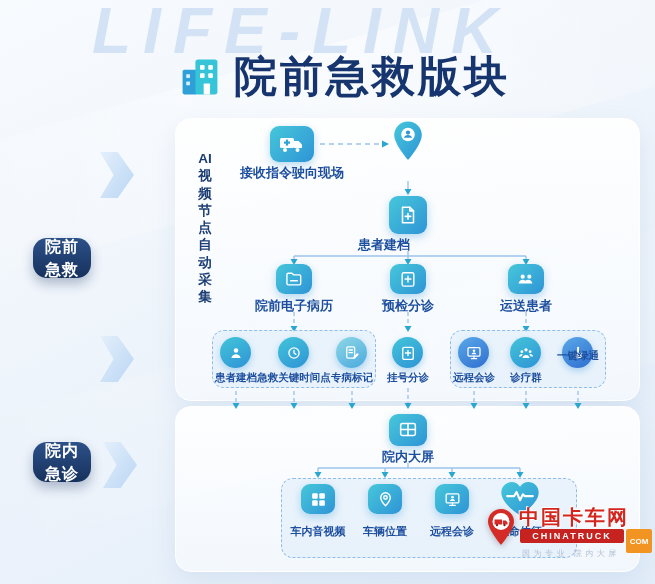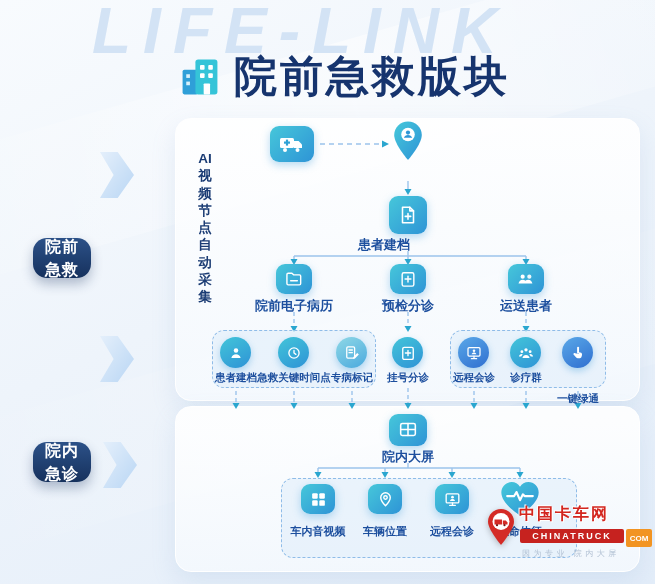--- a/index.html
+++ b/index.html
@@ -41,26 +41,26 @@
   .lbl { position:absolute; transform:translateX(-50%); font-weight:bold; color:#1d4f9e;
          white-space:nowrap; z-index:2; font-size:13px; }
   .lbl.sm { font-size:10.5px; }
   .lbl.md { font-size:11px; }
   .dashbox { position:absolute; border:1.5px dashed #8fbce8; background:rgba(223,237,250,.55);
              border-radius:12px; z-index:1; }
   .connectors { position:absolute; inset:0; z-index:1; pointer-events:none; }
   .abs { position:absolute; z-index:2; }
   .watermark { position:absolute; left:486px; top:502px; width:168px; height:64px; z-index:10; }
   .wm-pin { position:absolute; left:0; top:6px; filter:drop-shadow(0 2px 3px rgba(0,0,0,.25)); }
-  .wm-cn { position:absolute; left:33px; top:2px; font-size:16px; font-weight:bold; color:#d3261f;
+  .wm-cn { position:absolute; left:33px; top:2px; font-size:20px; font-weight:bold; color:#d3261f;
            letter-spacing:2px; text-shadow:1px 1px 0 #fff,-1px -1px 0 #fff; white-space:nowrap; }
   .wm-band { position:absolute; left:34px; top:27px; width:104px; height:14px; background:#c6221f;
              color:#fff; font-size:9px; font-weight:bold; letter-spacing:2px; border-radius:2px;
              display:flex; align-items:center; justify-content:center; }
-  .wm-chip { position:absolute; left:140px; top:27px; width:26px; height:18px; background:#f29422;
+  .wm-chip { position:absolute; left:140px; top:27px; width:26px; height:24px; background:#f29422;
              color:#fff; font-size:8px; font-weight:bold; border-radius:2px;
              display:flex; align-items:center; justify-content:center; }
   .wm-slogan { position:absolute; left:36px; top:46px; font-size:8px; letter-spacing:3.5px; color:#b3c2d4; white-space:nowrap; }
 </style>
 </head>
 <body>
 
 <div class="stage">
 
   <svg width="0" height="0" aria-hidden="true">
@@ -153,20 +153,21 @@
   <div class="icbox" style="left:270px;top:126px;width:44px;height:36px">
     <svg width="26" height="20" viewBox="0 0 26 20">
       <rect x="1" y="4" width="14" height="10" rx="1.5" fill="#fff"></rect>
       <path d="M15 7h4.6l3.4 3.6V14H15z" fill="#fff"></path>
       <circle cx="6" cy="16" r="2" fill="#fff"></circle>
         <circle cx="18.5" cy="16" r="2" fill="#fff"></circle>
       <rect x="6.9" y="5.6" width="2.2" height="6" fill="#2fa2d6"></rect>
       <rect x="5" y="7.5" width="6" height="2.2" fill="#2fa2d6"></rect>
     </svg>
   </div>
+  <div class="lbl" style="left:292px;top:164px">接收指令驶向现场</div>
 
   
   <svg class="abs" style="left:391px;top:120px" width="34" height="42" viewBox="0 0 34 42">
     <path d="M17 1.5C9.3 1.5 3.2 7.5 3.2 15c0 9.3 13.8 25 13.8 25s13.8-15.7 13.8-25C30.8 7.5 24.7 1.5 17 1.5z" fill="url(#gteal)"></path>
     <circle cx="17" cy="14.5" r="6.8" fill="#fff"></circle>
     <circle cx="17" cy="12.6" r="2.1" fill="#2e96d6"></circle>
     <path d="M12.8 17.8c.6-1.9 2.2-2.9 4.2-2.9s3.6 1 4.2 2.9z" fill="#2e96d6"></path>
   </svg>
 
   
@@ -262,21 +263,21 @@
     </svg>
   </div>
   <div class="lbl sm" style="left:526px;top:371px">诊疗群</div>
 
   <div class="iccir blue" style="left:562px;top:337px">
     <svg width="18" height="18" viewBox="0 0 24 24" fill="#fff">
       <rect x="10.8" y="3.5" width="2.6" height="9.5" rx="1.3"></rect>
       <path d="M8.2 12.2c-1.7-1-3.1.9-1.9 2.2l3.3 3.6c.5.6 1.2.9 2 .9h3c.9 0 1.7-.6 1.9-1.5.3-1.1.9-2.1.9-3.5 0-1.9-1.6-2.7-4.1-2.9v2.3z"></path>
     </svg>
   </div>
-  <div class="lbl sm" style="left:578px;top:392px">一键绿通</div>
+  <div class="lbl sm" style="left:578px;top:349px">一键绿通</div>
 
   
   <div class="icbox" style="left:389px;top:414px;width:38px;height:32px">
     <svg width="22" height="22" viewBox="0 0 24 24" stroke="#fff" stroke-width="1.7" fill="none" stroke-linecap="round" stroke-linejoin="round">
       <rect x="4" y="5" width="16" height="13" rx="1.8"></rect>
         <path d="M4 11.5h16M12 5v13"></path>
     </svg>
   </div>
   <div class="lbl" style="left:408px;top:448px">院内大屏</div>
 

